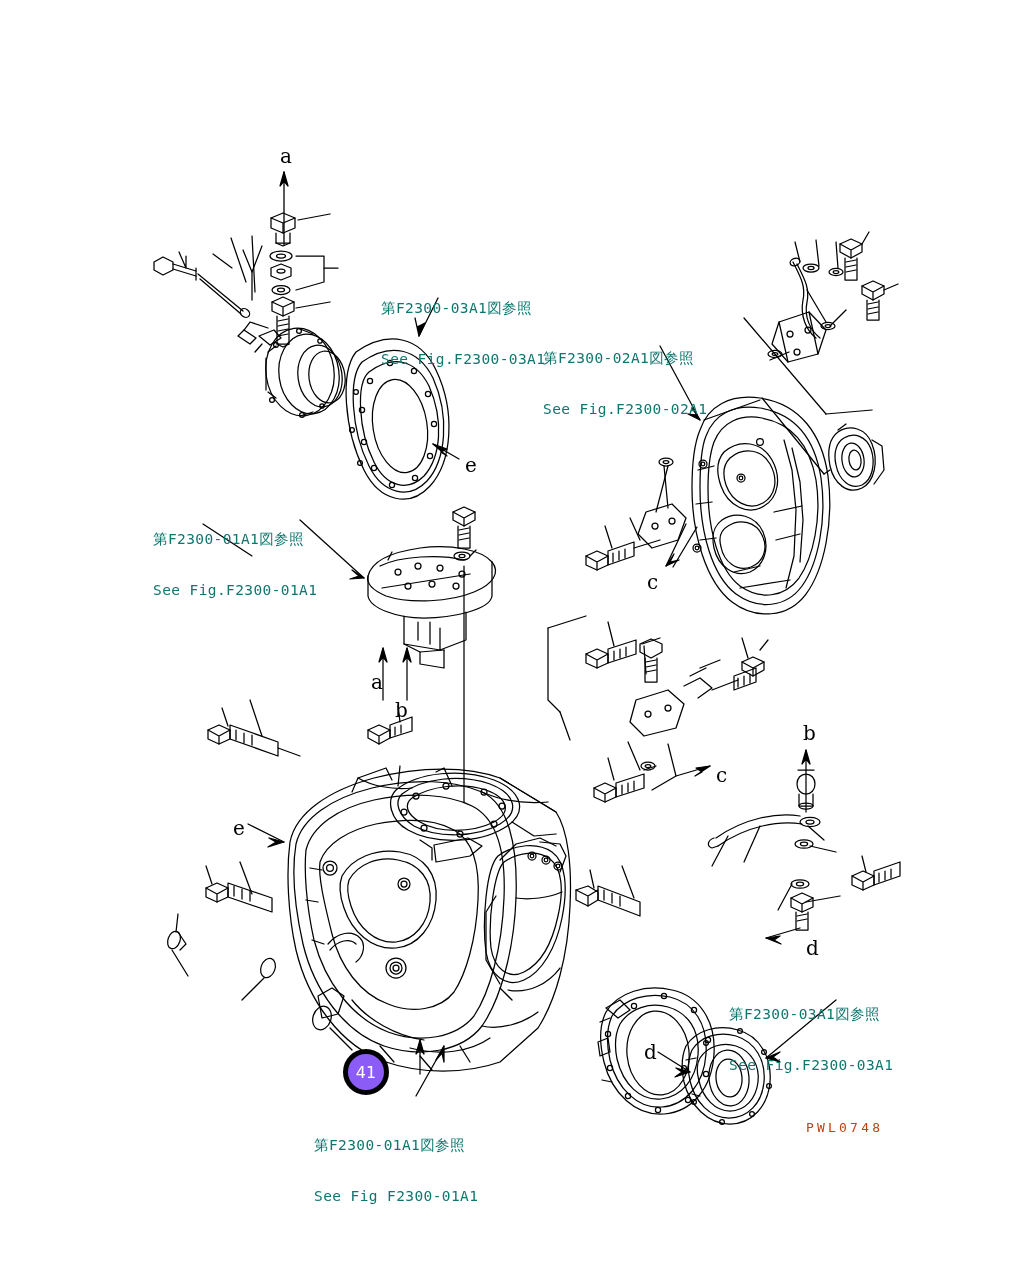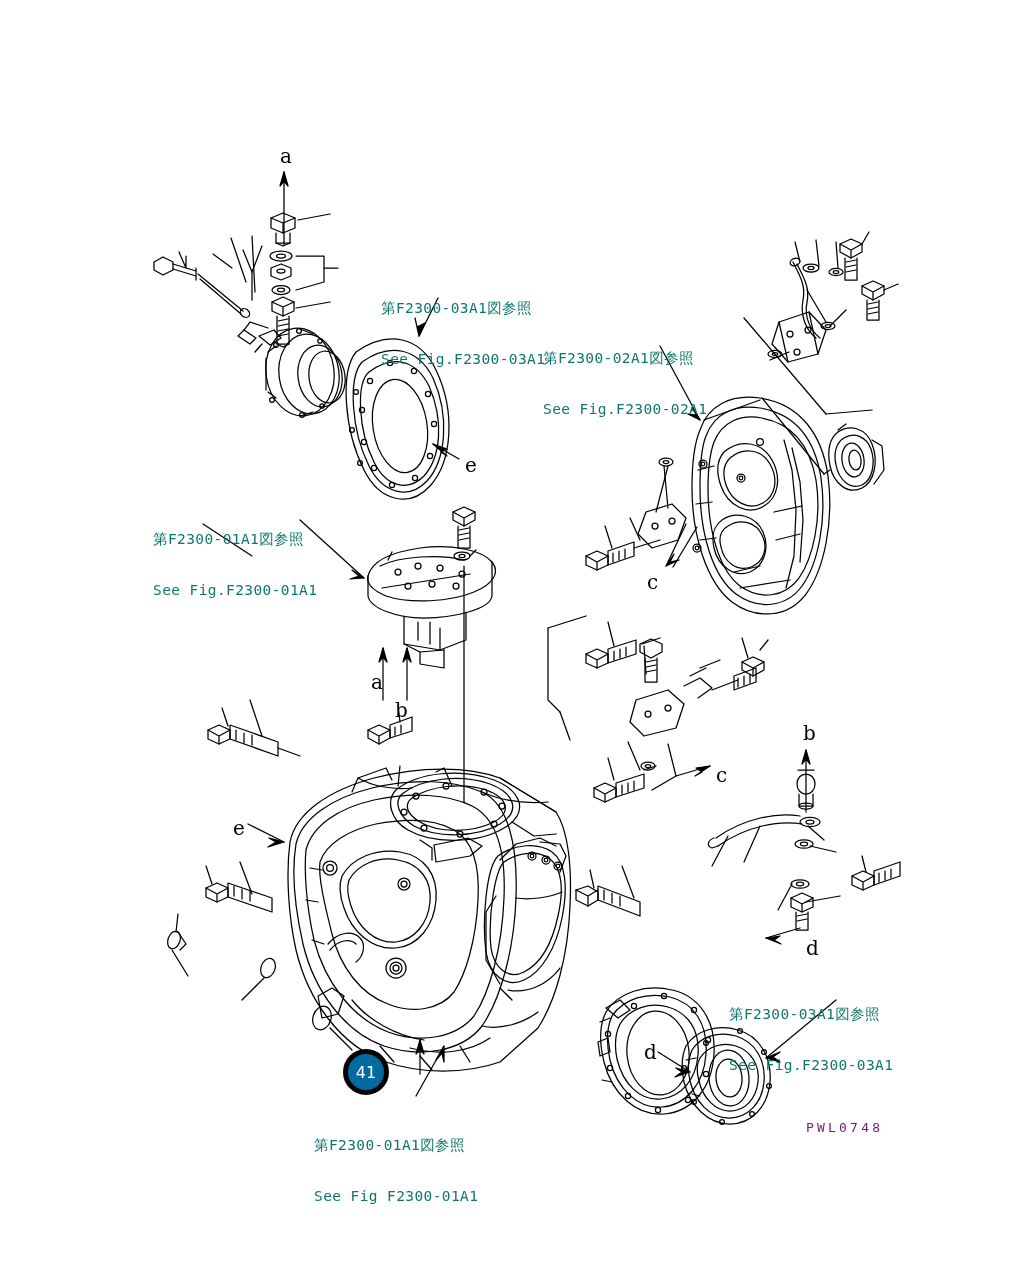--- a/index.html
+++ b/index.html
@@ -7,21 +7,21 @@
   body{width:1036px;height:1286px;position:relative;overflow:hidden;
        font-family:"DejaVu Sans Mono","Liberation Mono",monospace;}
   #sheet{position:absolute;left:0;top:0;width:1036px;height:1286px;}
   svg.art{position:absolute;left:0;top:0;width:1036px;height:1286px;}
   .ref-note{position:absolute;white-space:pre;color:#0f766e;
             font-family:"DejaVu Sans Mono","Liberation Mono",monospace;
             font-size:14.5px;line-height:17px;letter-spacing:0.4px;}
   .callout-letter{position:absolute;color:#000;
             font-family:"DejaVu Serif","Liberation Serif",serif;
             font-size:20px;line-height:20px;}
-  .dwg-no{position:absolute;color:#701a75;
+  .dwg-no{position:absolute;color:#c2410c;
             font-family:"DejaVu Sans Mono","Liberation Mono",monospace;
             font-size:13px;letter-spacing:3.2px;}
   .badge{position:absolute;border-radius:50%;display:flex;
          align-items:center;justify-content:center;
          box-sizing:border-box;}
   .badge span{font-family:"DejaVu Sans","Liberation Sans",sans-serif;
          font-size:16px;font-weight:normal;}
 </style>
 </head>
 <body>
@@ -599,19 +599,19 @@
   <div class="callout-letter" style="left:465px; top:455px;">e</div>
   <div class="callout-letter" style="left:647px; top:572px;">c</div>
   <div class="callout-letter" style="left:371px; top:672px;">a</div>
   <div class="callout-letter" style="left:395px; top:700px;">b</div>
   <div class="callout-letter" style="left:803px; top:723px;">b</div>
   <div class="callout-letter" style="left:716px; top:765px;">c</div>
   <div class="callout-letter" style="left:233px; top:818px;">e</div>
   <div class="callout-letter" style="left:806px; top:938px;">d</div>
   <div class="callout-letter" style="left:644px; top:1042px;">d</div>
 
-  <div class="badge" id="part-badge" style="left: 343px; top: 1049px; width: 46px; height: 46px; background: #0369a1; border: 5px solid rgb(0, 0, 0); color: rgb(255, 255, 255);">
+  <div class="badge" id="part-badge" style="left: 343px; top: 1049px; width: 46px; height: 46px; background: #8b5cf6; border: 5px solid rgb(0, 0, 0); color: rgb(255, 255, 255);">
     <span>41</span>
   </div>
 
   <div class="dwg-no" style="left:806px; top:1120px;">PWL0748</div>
 
 </div>
 
 </body></html>

